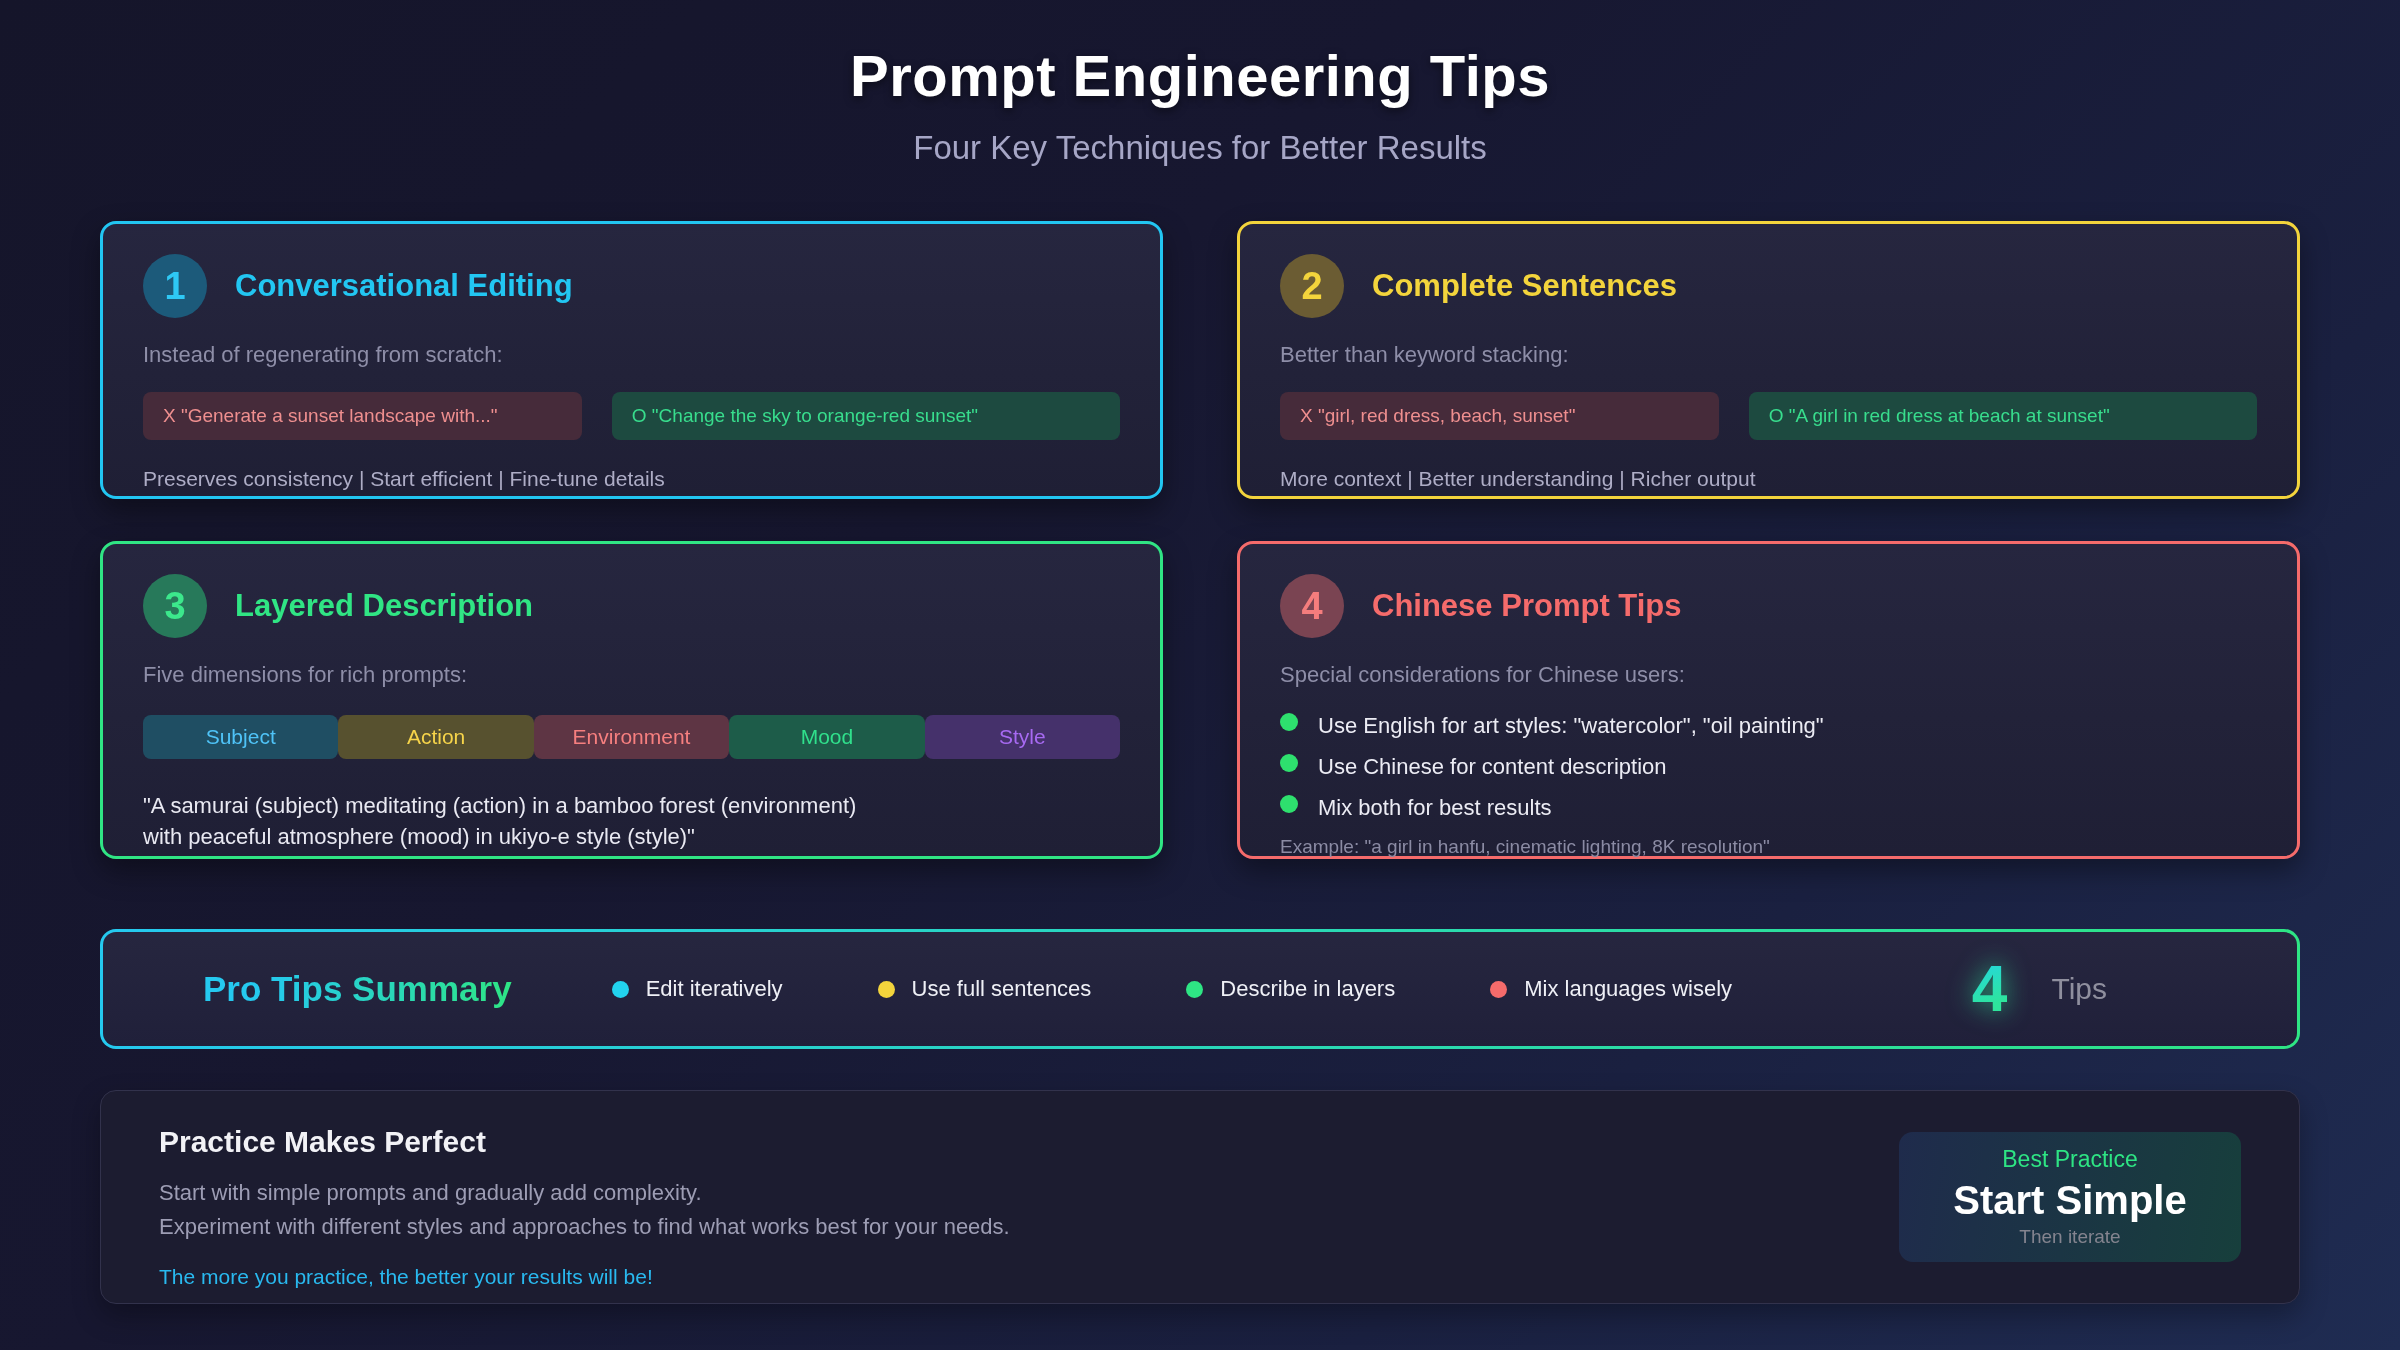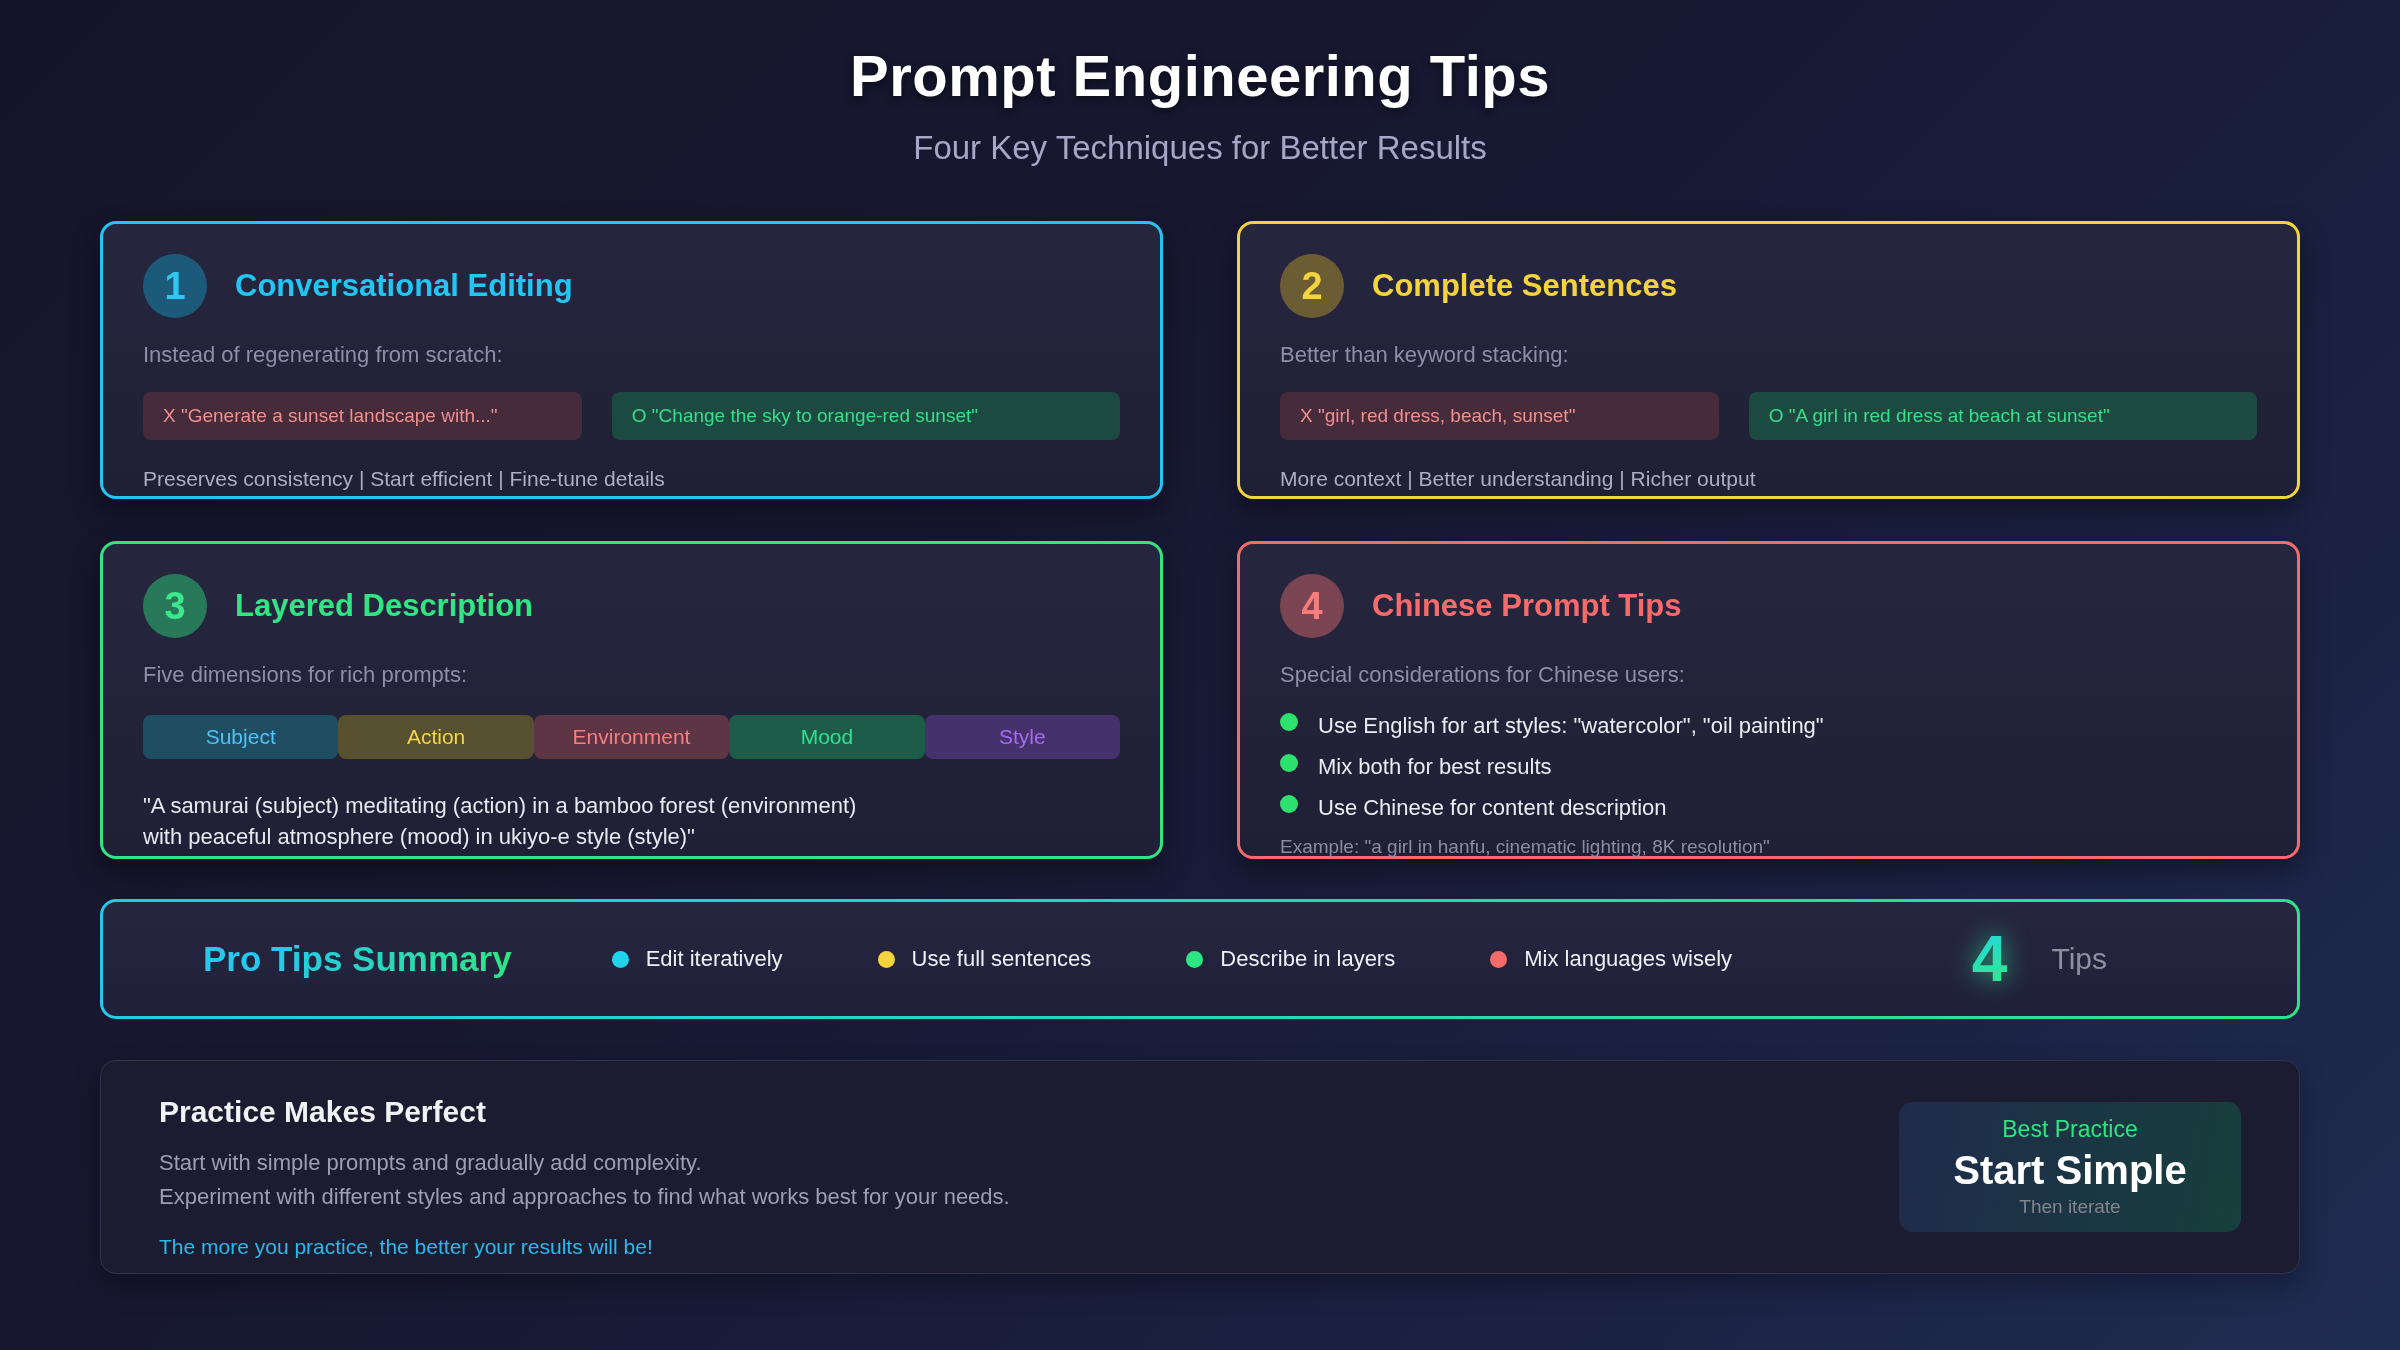--- a/index.html
+++ b/index.html
@@ -52,21 +52,21 @@
   .tag-3 { background:#1d5c49; color:#30e08c; }
   .tag-4 { background:#45316b; color:#a76af2; }
   .quote { color:#e9e9f2; font-size:22px; line-height:31px; margin:31px 0 0; }
 
   .bullets { margin-top:12px; }
   .bullet { display:flex; align-items:flex-start; gap:20px; margin-top:15px; color:#ececf4; font-size:22px; }
   .bullet:first-child { margin-top:25px; }
   .bdot { width:18px; height:18px; border-radius:50%; background:#2ee06e; flex:none; }
   .example { color:#8b8ba4; font-size:19px; margin:15px 0 0; }
 
-  .summary { margin-top:40px; height:120px; border-radius:16px; border:3px solid transparent;
+  .summary { margin-top:70px; height:120px; border-radius:16px; border:3px solid transparent;
     background:linear-gradient(180deg,#26263f,#20203a) padding-box,
                linear-gradient(90deg,#25c9ef,#2ee584) border-box;
     display:flex; align-items:center; padding:0 60px; }
   .summary-title { font-size:35px; font-weight:bold; margin:0 0 0 40px;
     background:linear-gradient(90deg,#25c9ef 20%,#2ee584 100%);
     -webkit-background-clip:text; background-clip:text; color:transparent; }
   .summary-items { display:flex; align-items:center; gap:95px; margin-left:100px; }
   .sitem { display:flex; align-items:center; gap:17px; color:#eff0f6; font-size:22px; }
   .sdot { width:17px; height:17px; border-radius:50%; flex:none; }
   .sdot-0 { background:#22d3ee; } .sdot-1 { background:#f3d43c; }
@@ -153,25 +153,25 @@
         <h2 class="card-title title-4">Chinese Prompt Tips</h2>
       </div>
       <p class="card-desc">Special considerations for Chinese users:</p>
       <div class="bullets">
         <div class="bullet">
           <span class="bdot"></span>
           <span>Use English for art styles: "watercolor", "oil painting"</span>
         </div>
         <div class="bullet">
           <span class="bdot"></span>
-          <span>Mix both for best results</span>
+          <span>Use Chinese for content description</span>
         </div>
         <div class="bullet">
           <span class="bdot"></span>
-          <span>Use Chinese for content description</span>
+          <span>Mix both for best results</span>
         </div>
       </div>
       <p class="example">Example: "a girl in hanfu, cinematic lighting, 8K resolution"</p>
     </section>
 
   </div>
 
   <div class="summary">
     <h2 class="summary-title">Pro Tips Summary</h2>
     <div class="summary-items">

